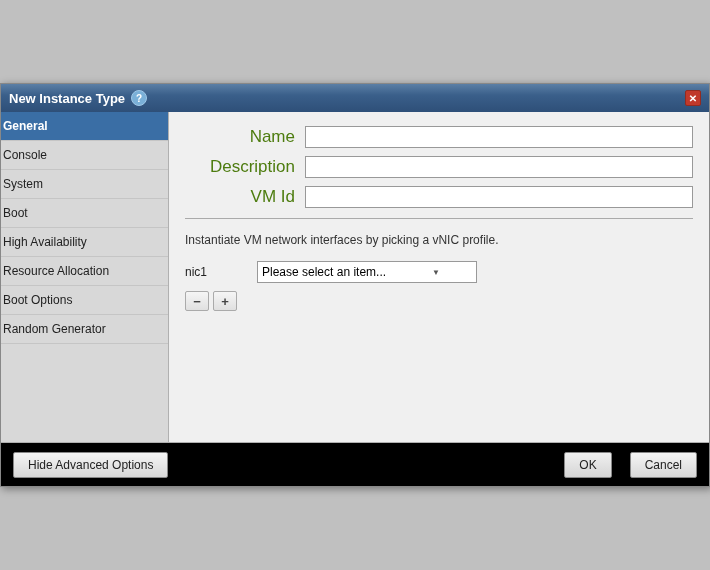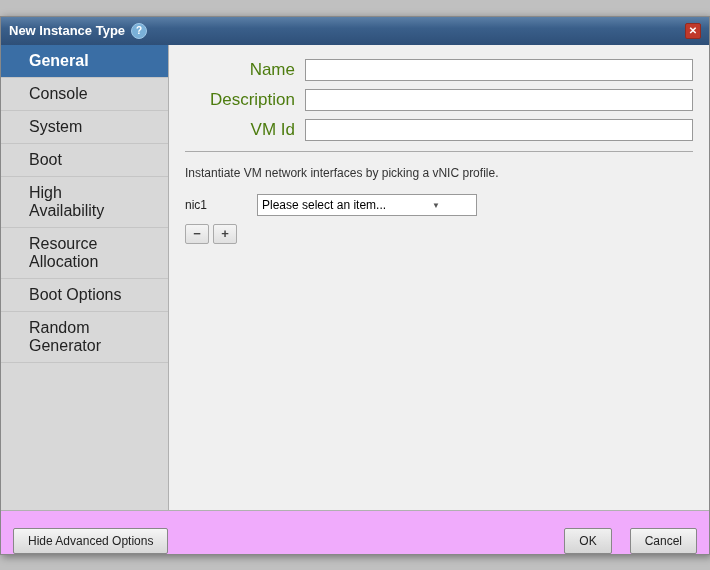--- a/index.html
+++ b/index.html
@@ -10,21 +10,21 @@
       display: flex;
       align-items: center;
       justify-content: center;
       width: 710px;
       height: 570px;
       overflow: hidden;
     }
 
     .dialog {
       width: 710px;
-      height: 539px;
+      height: 404px;
       background: #ececec;
       border: 1px solid #888;
       display: flex;
       flex-direction: column;
       box-shadow: 2px 2px 8px rgba(0,0,0,0.4);
     }
 
     .title-bar {
       background: linear-gradient(to bottom, #5b7fa6 0%, #3a5f8a 40%, #2e4f78 100%);
       color: white;
@@ -81,23 +81,23 @@
 
     .sidebar {
       width: 168px;
       background: #d8d8d8;
       border-right: 1px solid #b0b0b0;
       display: flex;
       flex-direction: column;
     }
 
     .sidebar-item {
-      padding: 7px 28px;
-      cursor: pointer;
-      font-size: 16px;
+      padding: 7px 2px;
+      cursor: pointer;
+      font-size: 12px;
       color: #222;
       border-bottom: 1px solid #c5c5c5;
     }
 
     .sidebar-item.active {
       background: #3a6ea5;
       color: white;
       font-weight: bold;
     }
 
@@ -209,24 +209,24 @@
       align-items: center;
       justify-content: center;
       font-size: 13px;
       font-weight: bold;
       color: #444;
       border-radius: 2px;
     }
 
     .footer {
       height: 44px;
-      background: #f0abfc;
+      background: #000000;
       border-top: 1px solid #b0b0b0;
       display: flex;
-      align-items: flex-end;
+      align-items: center;
       justify-content: space-between;
       padding: 0 12px;
     }
 
     .footer-btn {
       height: 26px;
       padding: 0 14px;
       border: 1px solid #888;
       background: linear-gradient(to bottom, #f5f5f5, #d8d8d8);
       cursor: pointer;

